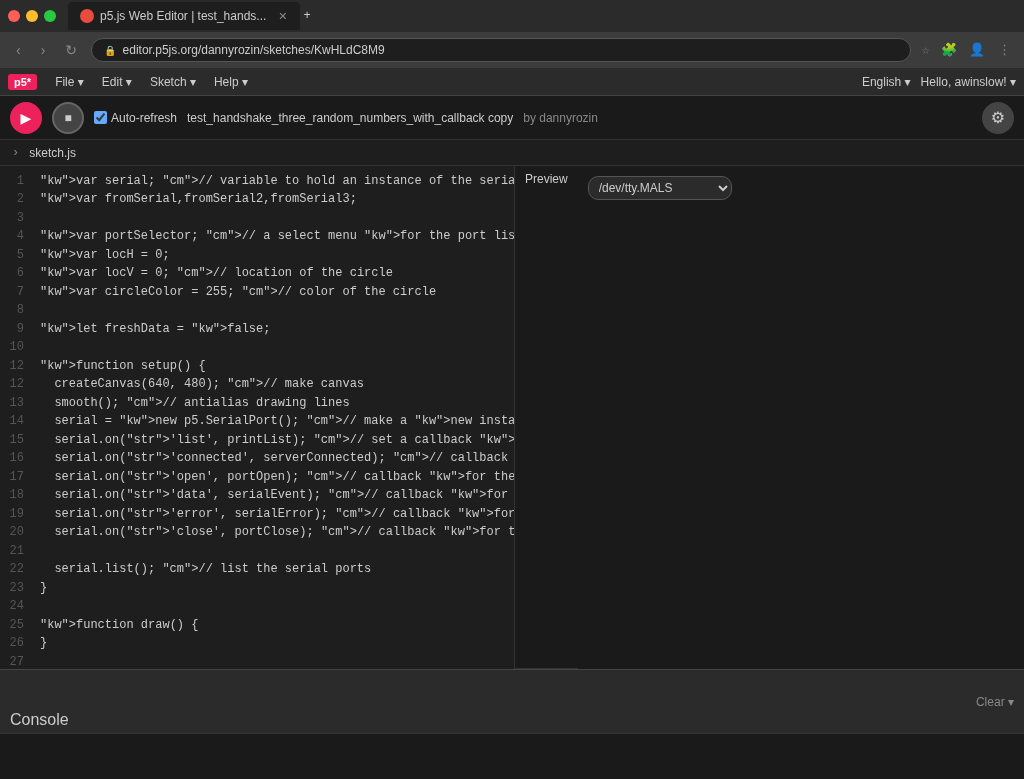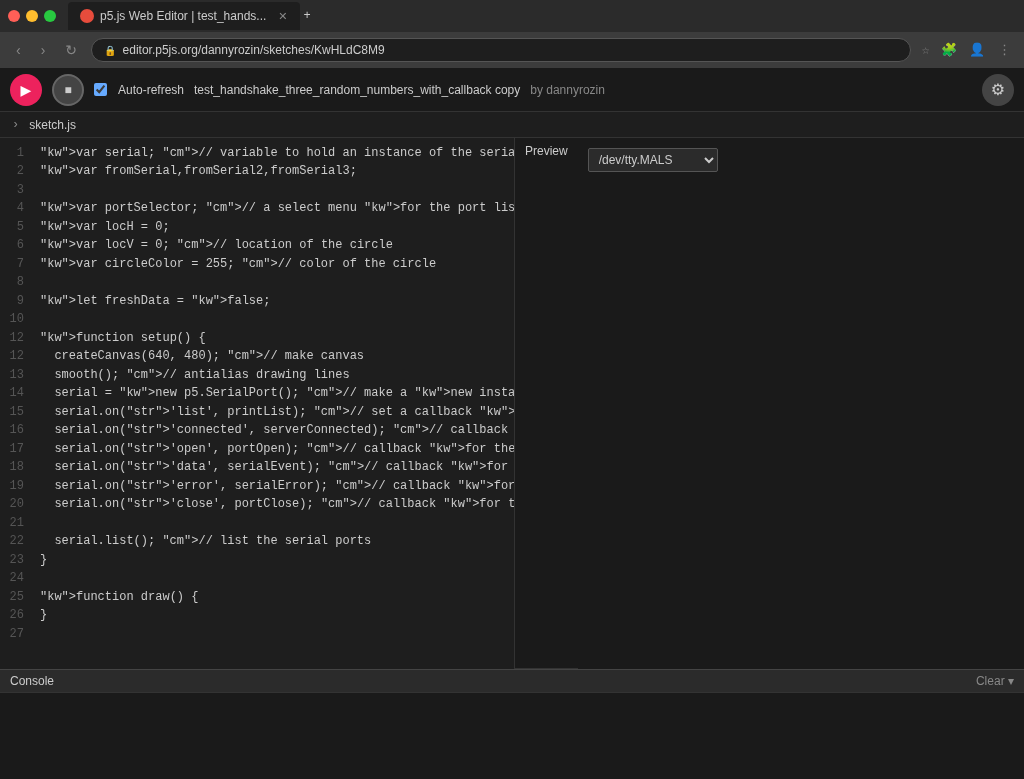--- a/index.html
+++ b/index.html
@@ -33,21 +33,21 @@
     .menu-items { display: flex; gap: 2px; }
     .menu-item { padding: 2px 8px; cursor: pointer; border-radius: 3px; font-size: 12px; color: #ccc; }
     .spacer { flex: 1; }
     .lang-selector { color: #ccc; font-size: 12px; margin-right: 10px; }
     .user-greeting { color: #ccc; font-size: 12px; }
 
     
     .editor-toolbar { display: flex; align-items: center; height: 44px; background: #1a1a1a; padding: 0 10px; gap: 10px; border-bottom: 1px solid #333; }
     .play-btn { width: 32px; height: 32px; border-radius: 50%; background: #ed225d; border: none; cursor: pointer; display: flex; align-items: center; justify-content: center; color: white; font-size: 14px; }
     .stop-btn { width: 32px; height: 32px; border-radius: 50%; background: #444; border: 2px solid #666; cursor: pointer; display: flex; align-items: center; justify-content: center; color: #ccc; font-size: 12px; }
-    .auto-refresh-label { display: flex; align-items: flex-start; gap: 11px; font-family: Arial, sans-serif; font-size: 12px; color: #ccc; }
+    .auto-refresh-label { display: flex; align-items: flex-start; gap: 4px; font-family: Arial, sans-serif; font-size: 12px; color: #ccc; }
     .auto-refresh-cb { accent-color: #6af; }
     .sketch-title { color: #ccc; font-family: Arial, sans-serif; font-size: 12px; }
     .sketch-author { color: #888; font-family: Liberation Sans, sans-serif; font-size: 12px; }
     .settings-btn { margin-left: auto; width: 32px; height: 32px; border-radius: 50%; background: #444; border: none; cursor: pointer; color: #ccc; font-size: 16px; display: flex; align-items: center; justify-content: center; }
 
     
     .file-bar { display: flex; align-items: center; height: 26px; background: #1e1e1e; border-bottom: 1px solid #333; padding: 0 8px; gap: 6px; }
     .file-bar-toggle { color: #888; cursor: pointer; font-size: 12px; padding: 2px 4px; }
     .file-name { color: #ccc; font-family: Arial, sans-serif; font-size: 12px; }
 
@@ -59,26 +59,26 @@
     .code-area { display: flex; flex: 1; overflow-y: auto; font-family: 'Courier New', Courier, monospace; font-size: 12.5px; line-height: 1.45; }
     .line-numbers { padding: 6px 0 6px 8px; color: #555; text-align: right; user-select: none; min-width: 32px; }
     .line-numbers div { padding-right: 8px; height: 18.5px; display: flex; align-items: center; justify-content: flex-end; font-size: 12px; }
     .code-content { padding: 6px 8px; flex: 1; overflow-x: auto; }
     .code-line { height: 18.5px; display: flex; align-items: center; white-space: pre; font-size: 12px; }
 
     
     .preview-panel { width: 510px; border-left: 1px solid #333; background: #1a1a1a; display: flex; }
     .preview-header { padding: 6px 10px; background: #1a1a1a; color: #ccc; font-family: Arial, sans-serif; font-size: 12px; border-bottom: 1px solid #333; }
     .preview-content { flex: 1; background: #1a1a1a; display: flex; flex-direction: column; padding: 10px; }
-    .port-select { background: #2b2b2b; border: 1px solid #555; color: #ccc; padding: 3px 6px; font-size: 12px; border-radius: 2px; width: 130px; cursor: pointer; }
+    .port-select { background: #2b2b2b; border: 1px solid #555; color: #ccc; padding: 3px 6px; font-size: 12px; border-radius: 10px; width: 144px; cursor: pointer; }
 
     
     .console-panel { height: 110px; background: #1a1a1a; border-top: 1px solid #444; display: flex; flex-direction: column; }
     .console-header { display: flex; align-items: center; justify-content: space-between; padding: 4px 10px; background: #2b2b2b; border-bottom: 1px solid #333; }
-    .console-title { color: #ccc; font-family: Arial, sans-serif; font-size: 12px; }
+    .console-title { color: #ccc; font-family: Arial, sans-serif; font-size: 16px; margin-top: 37px; }
     .clear-btn { background: none; border: none; color: #888; font-size: 12px; cursor: pointer; font-family: Arial, sans-serif; display: flex; align-items: center; gap: 4px; }
     .console-content { flex: 1; padding: 6px 10px; overflow-y: auto; font-family: 'Courier New', monospace; font-size: 12px; color: #aaa; line-height: 1.6; }
     .console-line { color: #aaa; }
 
     
     .code-area::-webkit-scrollbar { width: 8px; }
     .code-area::-webkit-scrollbar-track { background: #1e1e1e; }
     .code-area::-webkit-scrollbar-thumb { background: #444; border-radius: 4px; }
   </style>
 </head>
@@ -110,20 +110,32 @@
       <span class="nav-icon">☆</span>
       <span class="nav-icon">🧩</span>
       <span class="nav-icon">👤</span>
       <span class="nav-icon">⋮</span>
     </div>
   </div>
 </div>
 
 <div class="editor-wrapper">
 
+  <div class="editor-topbar">
+    <div class="p5-logo">p5*</div>
+    <div class="menu-items">
+      <span class="menu-item">File ▾</span>
+      <span class="menu-item">Edit ▾</span>
+      <span class="menu-item">Sketch ▾</span>
+      <span class="menu-item">Help ▾</span>
+    </div>
+    <div class="spacer"></div>
+    <span class="lang-selector">English ▾</span>
+    <span class="user-greeting">Hello, awinslow! ▾</span>
+  </div>
 
   <div class="editor-toolbar">
     <button class="play-btn">▶</button>
     <button class="stop-btn">■</button>
     <label class="auto-refresh-label">
       <input type="checkbox" class="auto-refresh-cb" checked="" style="">
       <span>Auto-refresh</span>
     </label>
     <span class="sketch-title">test_handshake_three_random_numbers_with_callback copy</span>
     <span class="sketch-author">by dannyrozin</span>

